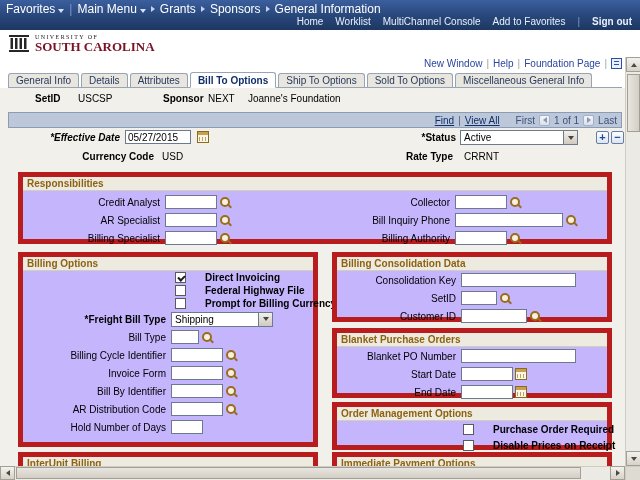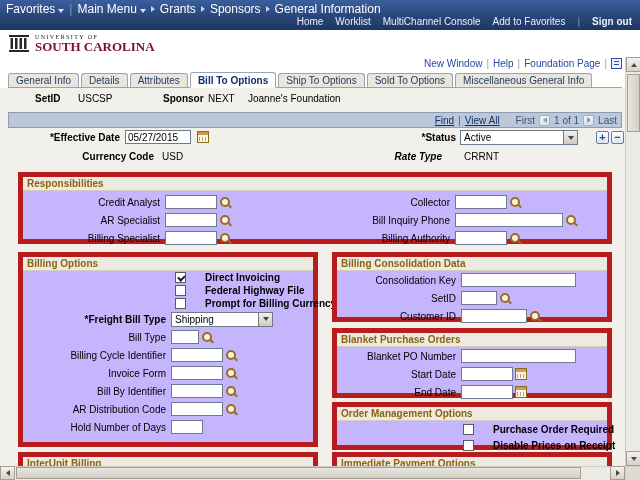--- a/index.html
+++ b/index.html
@@ -104,31 +104,31 @@
                        border-left:2px solid #1d1d1d; border-bottom:2px solid #1d1d1d;
                        transform:rotate(-45deg); }
   .cblabel { font-weight:bold; margin-left:19px; white-space:nowrap; }
   .pbtn { position:absolute; width:13px; height:13px; border:1px solid #627ea8; border-radius:2px;
           background:linear-gradient(#fefefe,#dde5f0); color:#1c4c9c; font-size:11px;
           line-height:10px; font-weight:bold; text-align:center; cursor:pointer; }
 
   
   .effrow { position:absolute; top:130px; left:8px; width:614px; height:16px; font-size:10px; }
   .lblr { position:absolute; text-align:right; font-weight:bold; top:2px; white-space:nowrap; }
-  .l-eff { left:0; width:112px; }
+  .l-eff { left:0; width:112px;font-style:italic; }
   .in-eff { position:absolute; left:117px; top:0; }
   .cal-eff { position:absolute; left:187px; top:1px; }
   .l-status { left:322px; width:126px; }
   .sel-status { position:absolute; left:452px; top:0; }
   .pb-plus  { left:588px; top:1px; }
   .pb-minus { left:603px; top:1px; }
   .currow { position:absolute; top:151px; left:8px; width:614px; height:14px; font-size:10px; }
   .l-cur  { left:0; width:146px; top:0; }
   .v-cur  { position:absolute; left:154px; top:0; }
-  .l-rate { left:308px; width:126px; top:0;font-style:italic; }
+  .l-rate { left:319px; width:126px; top:0; }
   .v-rate { position:absolute; left:456px; top:0; }
 
   
   .group { position:absolute; border:5px solid #b91c1c; background:#c4b5fd; }
   .ghead { height:14px; line-height:14px; padding:0 4px; font-size:10px; font-weight:bold;
            color:#8e6211; background:#edeadf; border-bottom:1px solid #d2cdbd; white-space:nowrap; }
   .grow { display:flex; align-items:center; height:18px; font-size:10px; }
   .cbrow { display:flex; align-items:center; height:13px; font-size:10px; }
   .glabel { text-align:right; padding-right:5px; white-space:nowrap; }
 

